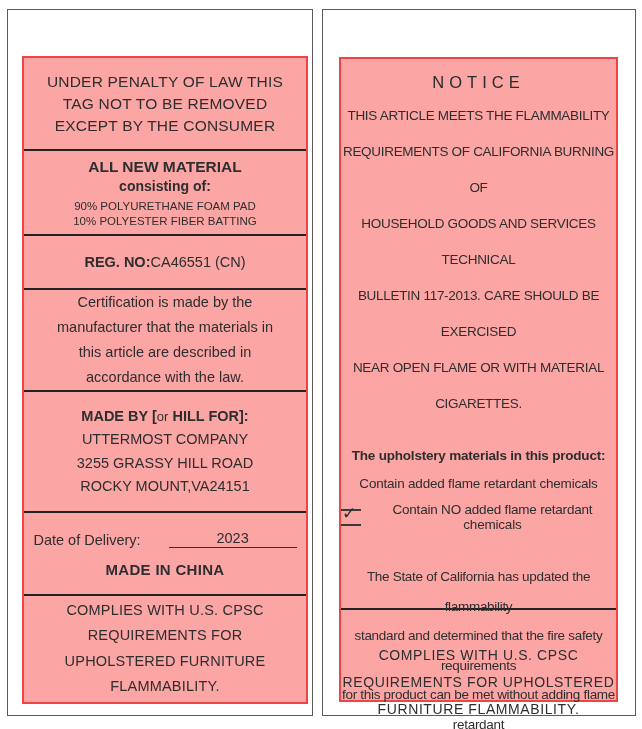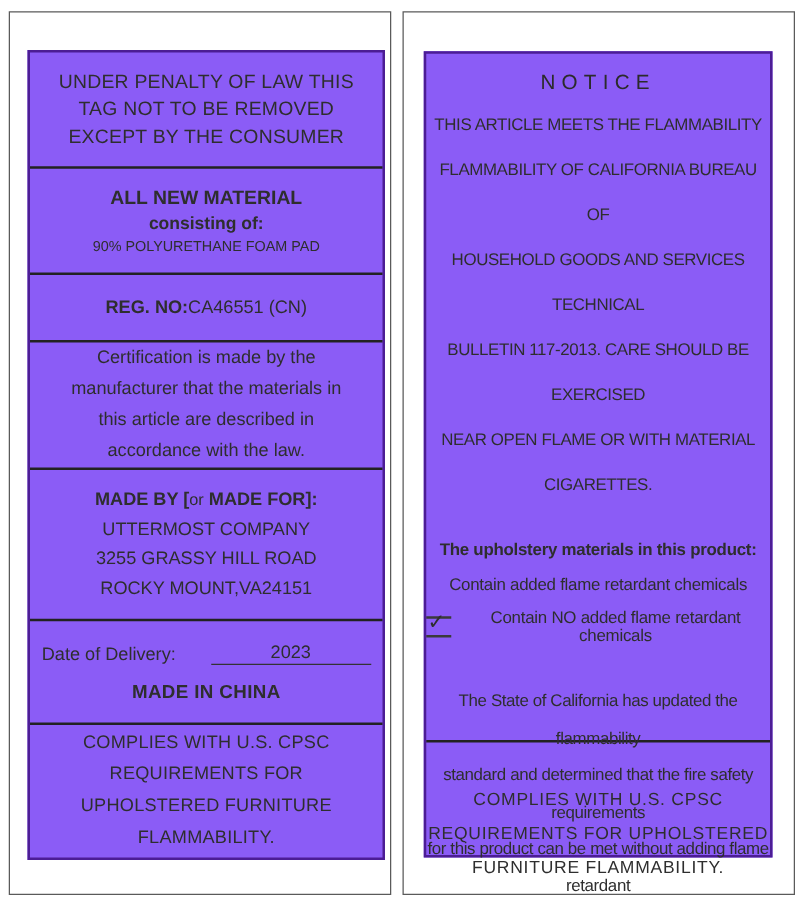--- a/index.html
+++ b/index.html
@@ -4,21 +4,21 @@
 <style>
   html,body{margin:0;padding:0;}
   body{
     width:642px;height:729px;background:#ffffff;
     font-family:"Liberation Sans", sans-serif;color:#2e2e2e;
     position:relative;overflow:hidden;
   }
   .panel{position:absolute;border:1px solid #5a5a5a;background:#fff;}
   .panel-left{left:7px;top:9px;width:304px;height:705px;}
   .panel-right{left:322px;top:9px;width:312px;height:705px;}
-  .inner-box{position:absolute;border:2px solid #4c1d95;box-sizing:border-box;background:#8b5cf6;}
+  .inner-box{position:absolute;border:2px solid #ef4444;box-sizing:border-box;background:#fca5a5;margin-top:16px;}
   .inner-left{left:14px;top:30px;width:286px;height:648px;display:flex;flex-direction:column;}
   .inner-right{left:16px;top:31px;width:279px;height:645px;display:flex;flex-direction:column;}
   .section{box-sizing:border-box;display:flex;flex-direction:column;justify-content:center;
     align-items:center;text-align:center;border-bottom:2px solid #222;}
   .section:last-child{border-bottom:none;}
   
   .sec-penalty{height:94px;font-size:15.5px;line-height:22px;letter-spacing:.2px;}
   .sec-material{height:85px;}
   .sec-material .t1{font-weight:bold;font-size:15.5px;line-height:21px;}
   .sec-material .t2{font-weight:bold;font-size:14px;line-height:19px;margin-bottom:3px;}
@@ -60,36 +60,37 @@
     <div class="section sec-penalty">
       <div>UNDER PENALTY OF LAW THIS</div>
       <div>TAG NOT TO BE REMOVED</div>
       <div>EXCEPT BY THE CONSUMER</div>
     </div>
 
     <div class="section sec-material">
       <div class="t1">ALL NEW MATERIAL</div>
       <div class="t2">consisting of:</div>
       <div class="t3">90% POLYURETHANE FOAM PAD</div>
+      <div class="t3">10% POLYESTER FIBER BATTING</div>
     </div>
 
     <div class="section sec-reg">
       <span class="lbl">REG. NO:</span>
       <span>CA46551 (CN)</span>
     </div>
 
     <div class="section sec-cert">
       <div>Certification is made by the</div>
       <div>manufacturer that the materials in</div>
       <div>this article are described in</div>
       <div>accordance with the law.</div>
     </div>
 
     <div class="section sec-madeby">
-      <div class="head"><span>MADE BY [</span><span class="norm">or</span><span> MADE FOR]:</span></div>
+      <div class="head"><span>MADE BY [</span><span class="norm">or</span><span> HILL FOR]:</span></div>
       <div>UTTERMOST COMPANY</div>
       <div>3255 GRASSY HILL ROAD</div>
       <div>ROCKY MOUNT,VA24151</div>
     </div>
 
     <div class="section sec-delivery">
       <div class="deliv-row">
         <span>Date of Delivery:</span>
         <span class="deliv-field">2023</span>
       </div>
@@ -107,21 +108,21 @@
 </div>
 
 <div class="panel panel-right">
   <div class="inner-box inner-right">
 
     <div class="r-main">
       <div class="r-title">NOTICE</div>
 
       <div class="r-para1">
         <div>THIS ARTICLE MEETS THE FLAMMABILITY</div>
-        <div>FLAMMABILITY OF CALIFORNIA BUREAU OF</div>
+        <div>REQUIREMENTS OF CALIFORNIA BURNING OF</div>
         <div>HOUSEHOLD GOODS AND SERVICES TECHNICAL</div>
         <div>BULLETIN 117-2013. CARE SHOULD BE EXERCISED</div>
         <div>NEAR OPEN FLAME OR WITH MATERIAL CIGARETTES.</div>
       </div>
 
       <div class="r-mat-head">The upholstery materials in this product:</div>
       <div class="r-opt1">Contain added flame retardant chemicals</div>
       <div class="r-opt2">
         <span class="checkbox">
             <span class="check">✓</span>

